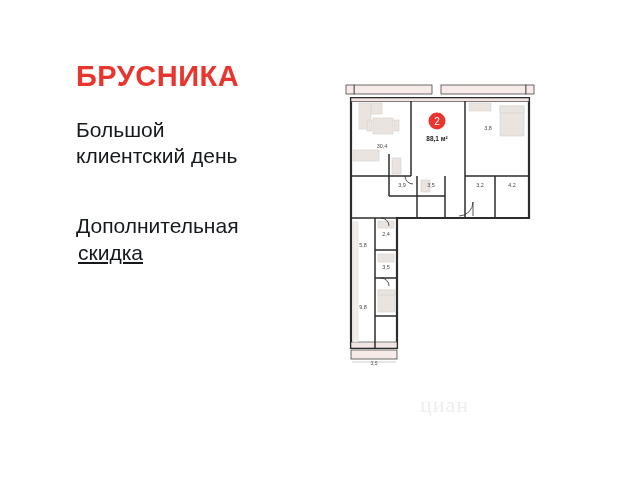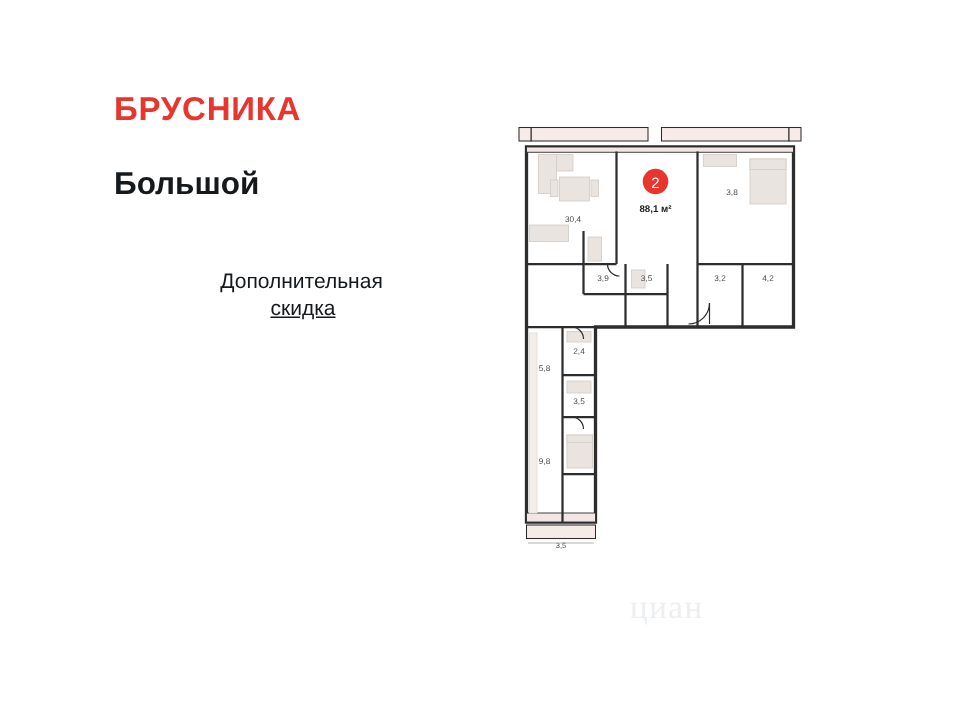--- a/index.html
+++ b/index.html
@@ -21,42 +21,41 @@
   }
 
   
   .promo {
     position: absolute;
     left: 76px;
     top: 62px;
     width: 250px;
   }
   .brand {
-    font-size: 22px;
+    font-size: 29px;
     font-weight: bold;
     letter-spacing: 0.5px;
     color: #e8352d;
     line-height: 1;
     margin: 0 0 26px 0;
     font-family: "Liberation Sans", sans-serif;
   }
   .promo-head {
     font-size: 21px;
     line-height: 1.25;
     color: #15191c;
     margin: 0 0 42px 0;
-    font-weight: bold;
+    font-weight: normal;
   }
   .promo-sub {
-    font-size: 14px;
+    font-size: 21px;
     line-height: 1.3;
     color: #15191c;
     margin: 0;
     font-weight: normal;
-    text-align: center;
   }
   .promo-sub .l2 { padding-left: 2px; text-decoration: underline; }
   .promo-sub .l3 { padding-left: 6px; }
 
   
   .plan {
     position: absolute;
     left: 345px;
     top: 84px;
     width: 190px;
@@ -78,20 +77,21 @@
 </style>
 </head>
 <body>
 
 <div class="page">
 
   <div class="promo">
     <div class="brand">БРУСНИКА</div>
     <div class="promo-head">
       <div>Большой</div>
+      <div>клиентский день</div>
     </div>
     <div class="promo-sub">
       <div class="l1">Дополнительная</div>
       <div class="l2">скидка</div>
     </div>
   </div>
 
   <div class="plan">
     <svg width="190" height="282" viewBox="0 0 190 282" xmlns="http://www.w3.org/2000/svg">
 

